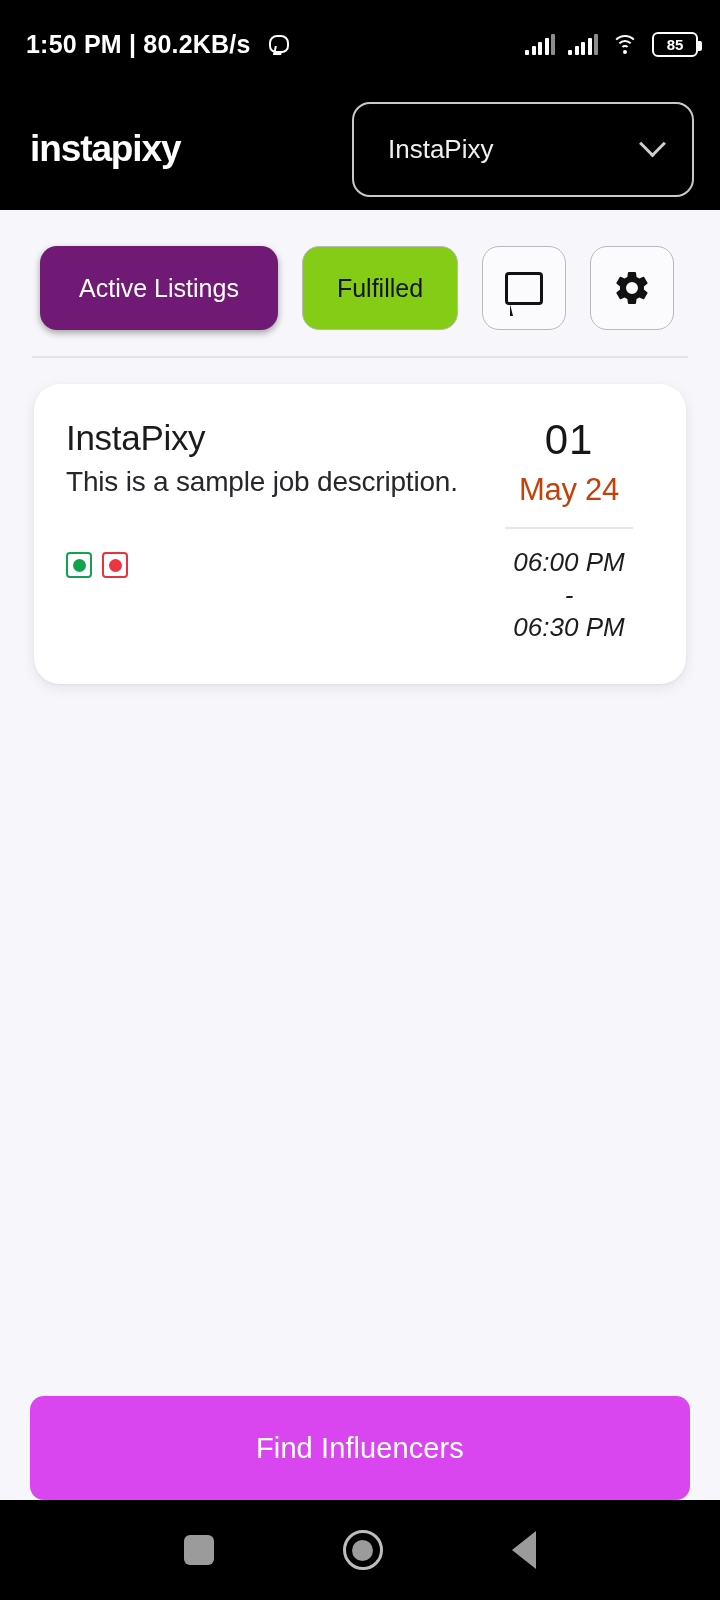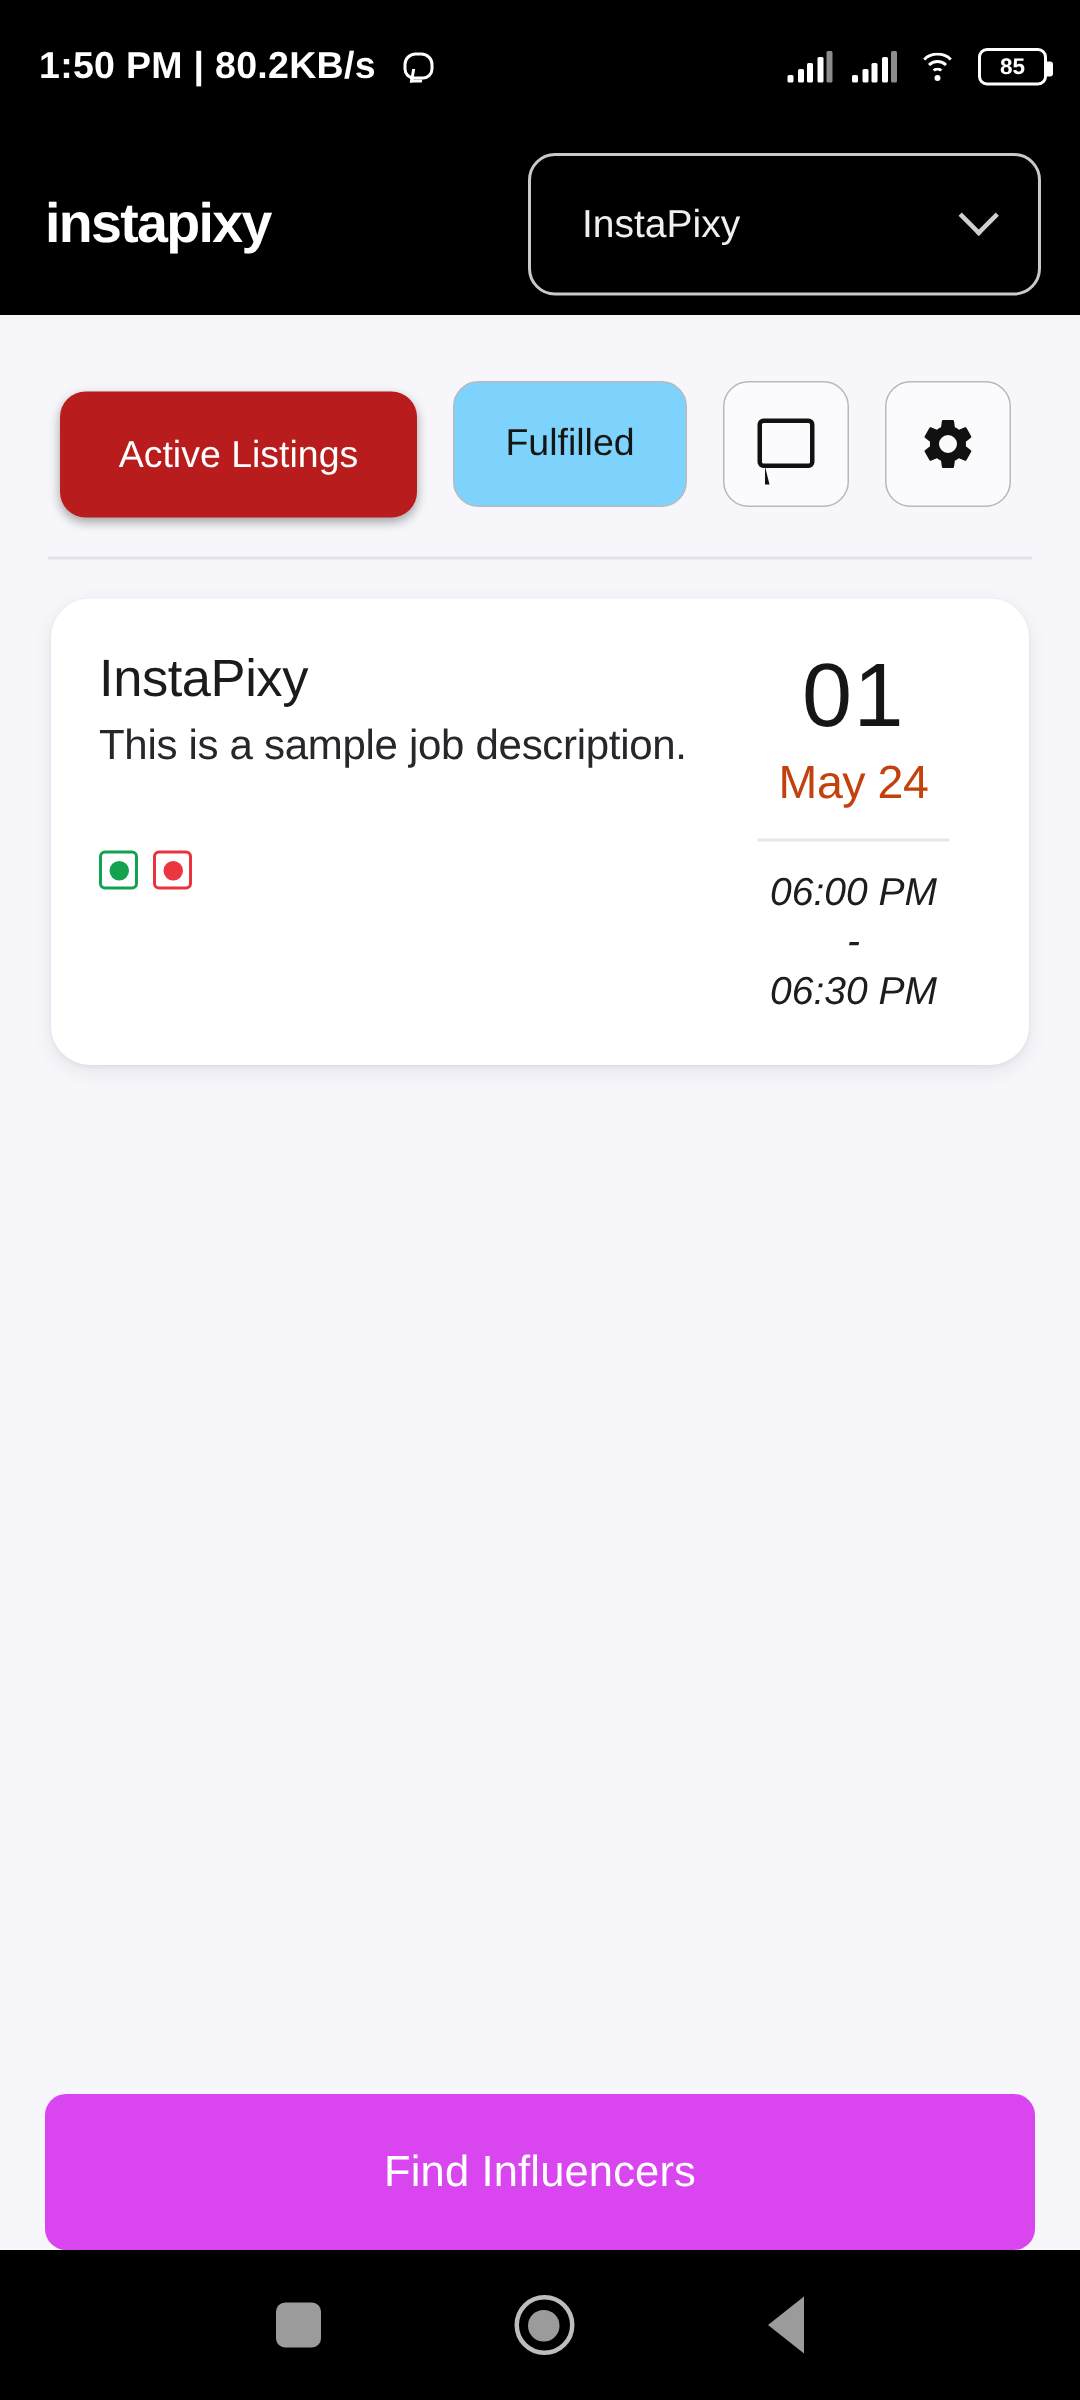--- a/index.html
+++ b/index.html
@@ -90,26 +90,25 @@
   .tabbar{
     display:flex; align-items:center; gap:24px;
     padding:36px 0 0 40px;
   }
   .tab{
     height:84px; border-radius:17px;
     display:flex; align-items:center; justify-content:center;
     font-size:25px; padding:0 26px; white-space:nowrap;
   }
   .tab.active{
-    background:#b91c1c; color:#fff; min-width:238px;
+    background:#701a75; color:#fff; min-width:238px;
     box-shadow:0 3px 7px rgba(0,0,0,.35);
-    margin-top:15px;
   }
   .tab.idle{
-    background:#7dd3fc; color:#151515;
+    background:#84cc16; color:#151515;
     border:1.8px solid #b9b9bd; min-width:156px;
   }
   .icon-tab{
     width:84px; height:84px; min-width:84px; padding:0;
     background:#fbfbfd; border:1.8px solid #b9b9bd; border-radius:17px;
     display:flex; align-items:center; justify-content:center;
   }
   .chat-ico{
     position:relative; width:38px; height:33px;
     border:3.2px solid #111; border-radius:4px;
@@ -150,21 +149,21 @@
   .badge.red i{ background:#ea3640; }
   .confirm{
     font-size:25px; color:#C9863A; margin-top:28px; letter-spacing:-.2px;
   }
 
   .card-right{
     width:174px; display:flex; flex-direction:column; align-items:center;
     padding-top:2px;
   }
   .day-num{
-    font-size:60px; color:#161616; line-height:.95; letter-spacing:1px;
+    font-size:42px; color:#161616; line-height:.95; letter-spacing:1px;
   }
   .month-yr{ font-size:31px; color:#c2410c; margin-top:12px; letter-spacing:-.3px; }
   .date-sep{ width:128px; height:2px; background:#e7e7ea; margin:19px 0 17px 0; }
   .time-line{ font-size:26px; color:#1d1d1d; line-height:1.26; text-align:center;font-style:italic; }
 
   
   .cta-wrap{
     position:absolute; left:0; right:0; bottom:100px;
     padding:0 30px;
   }

